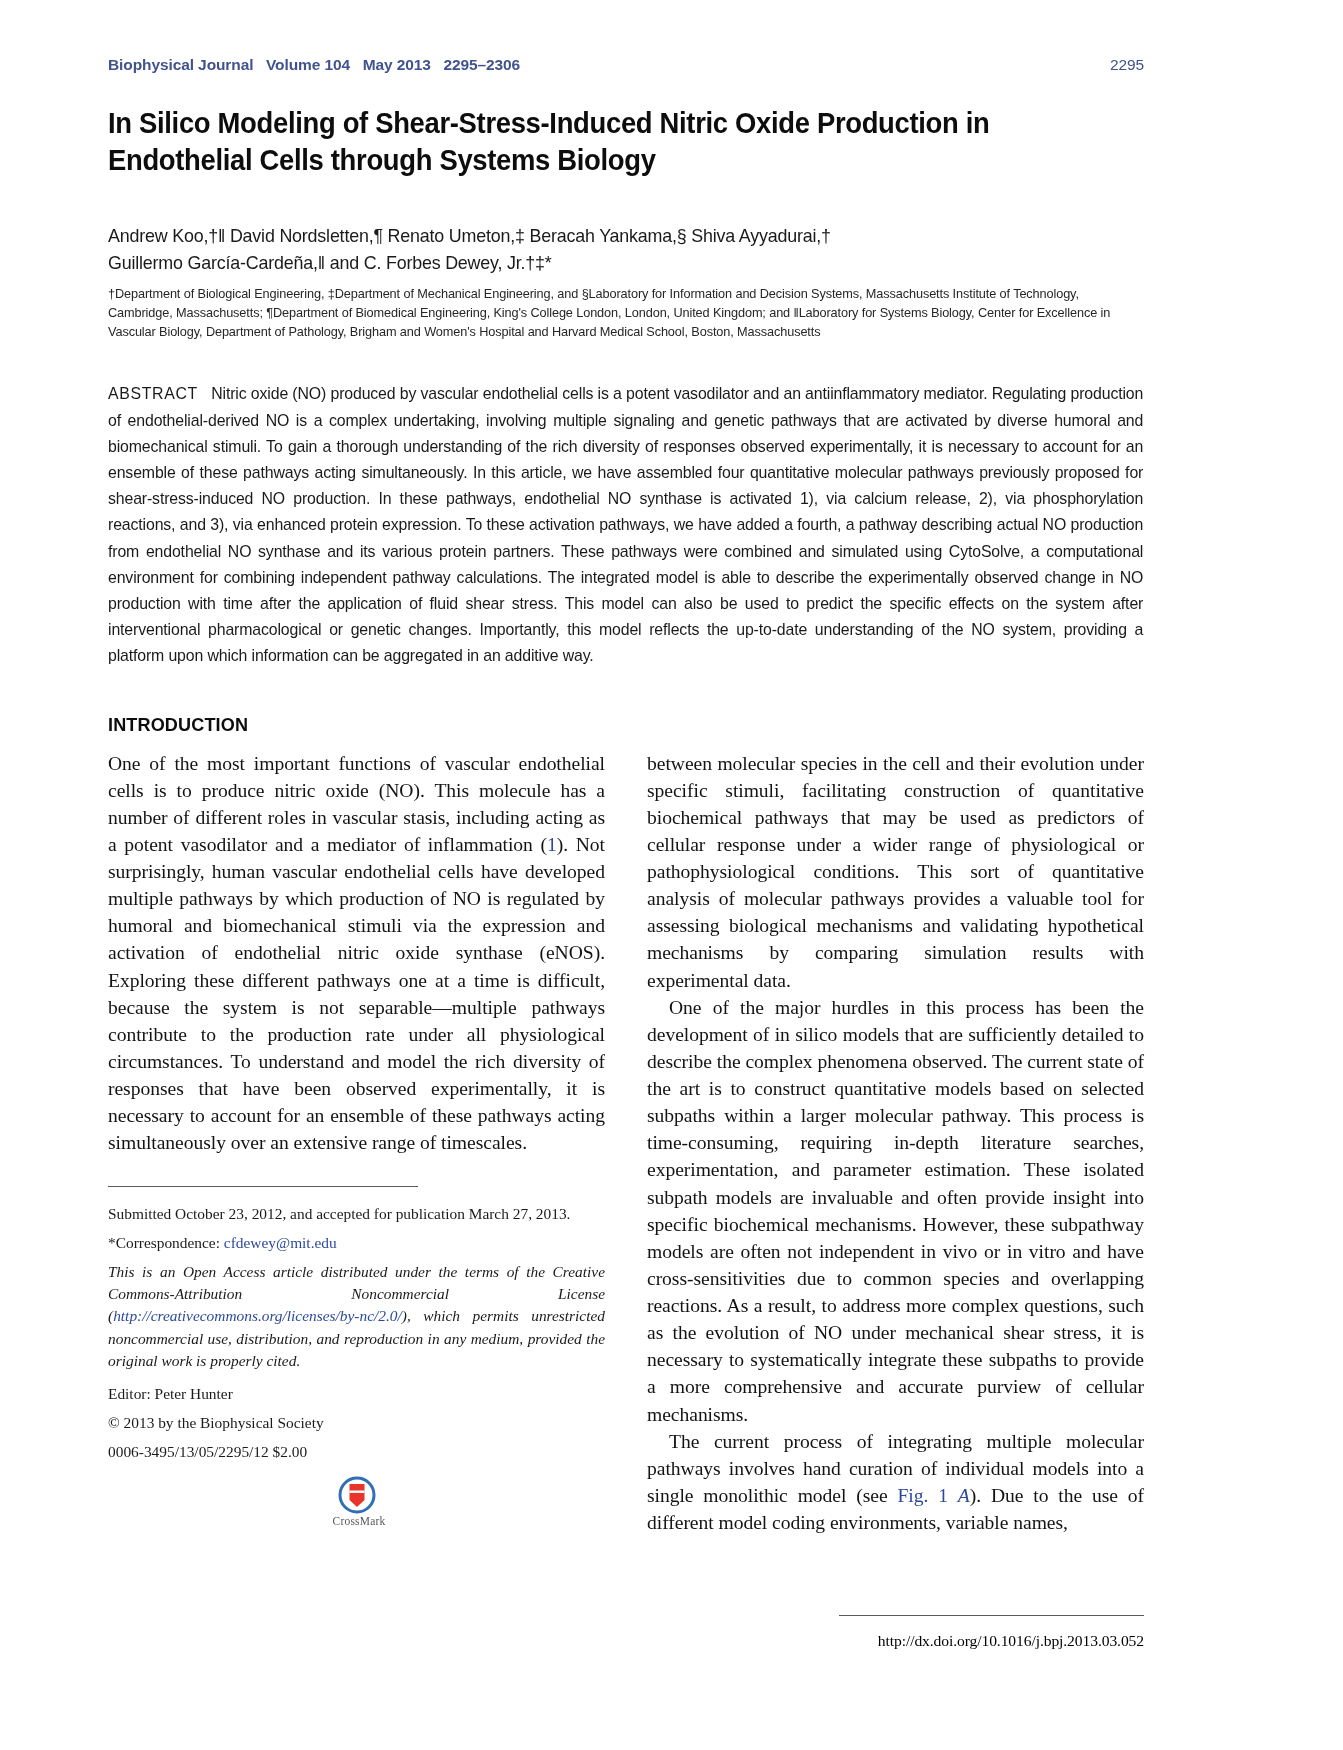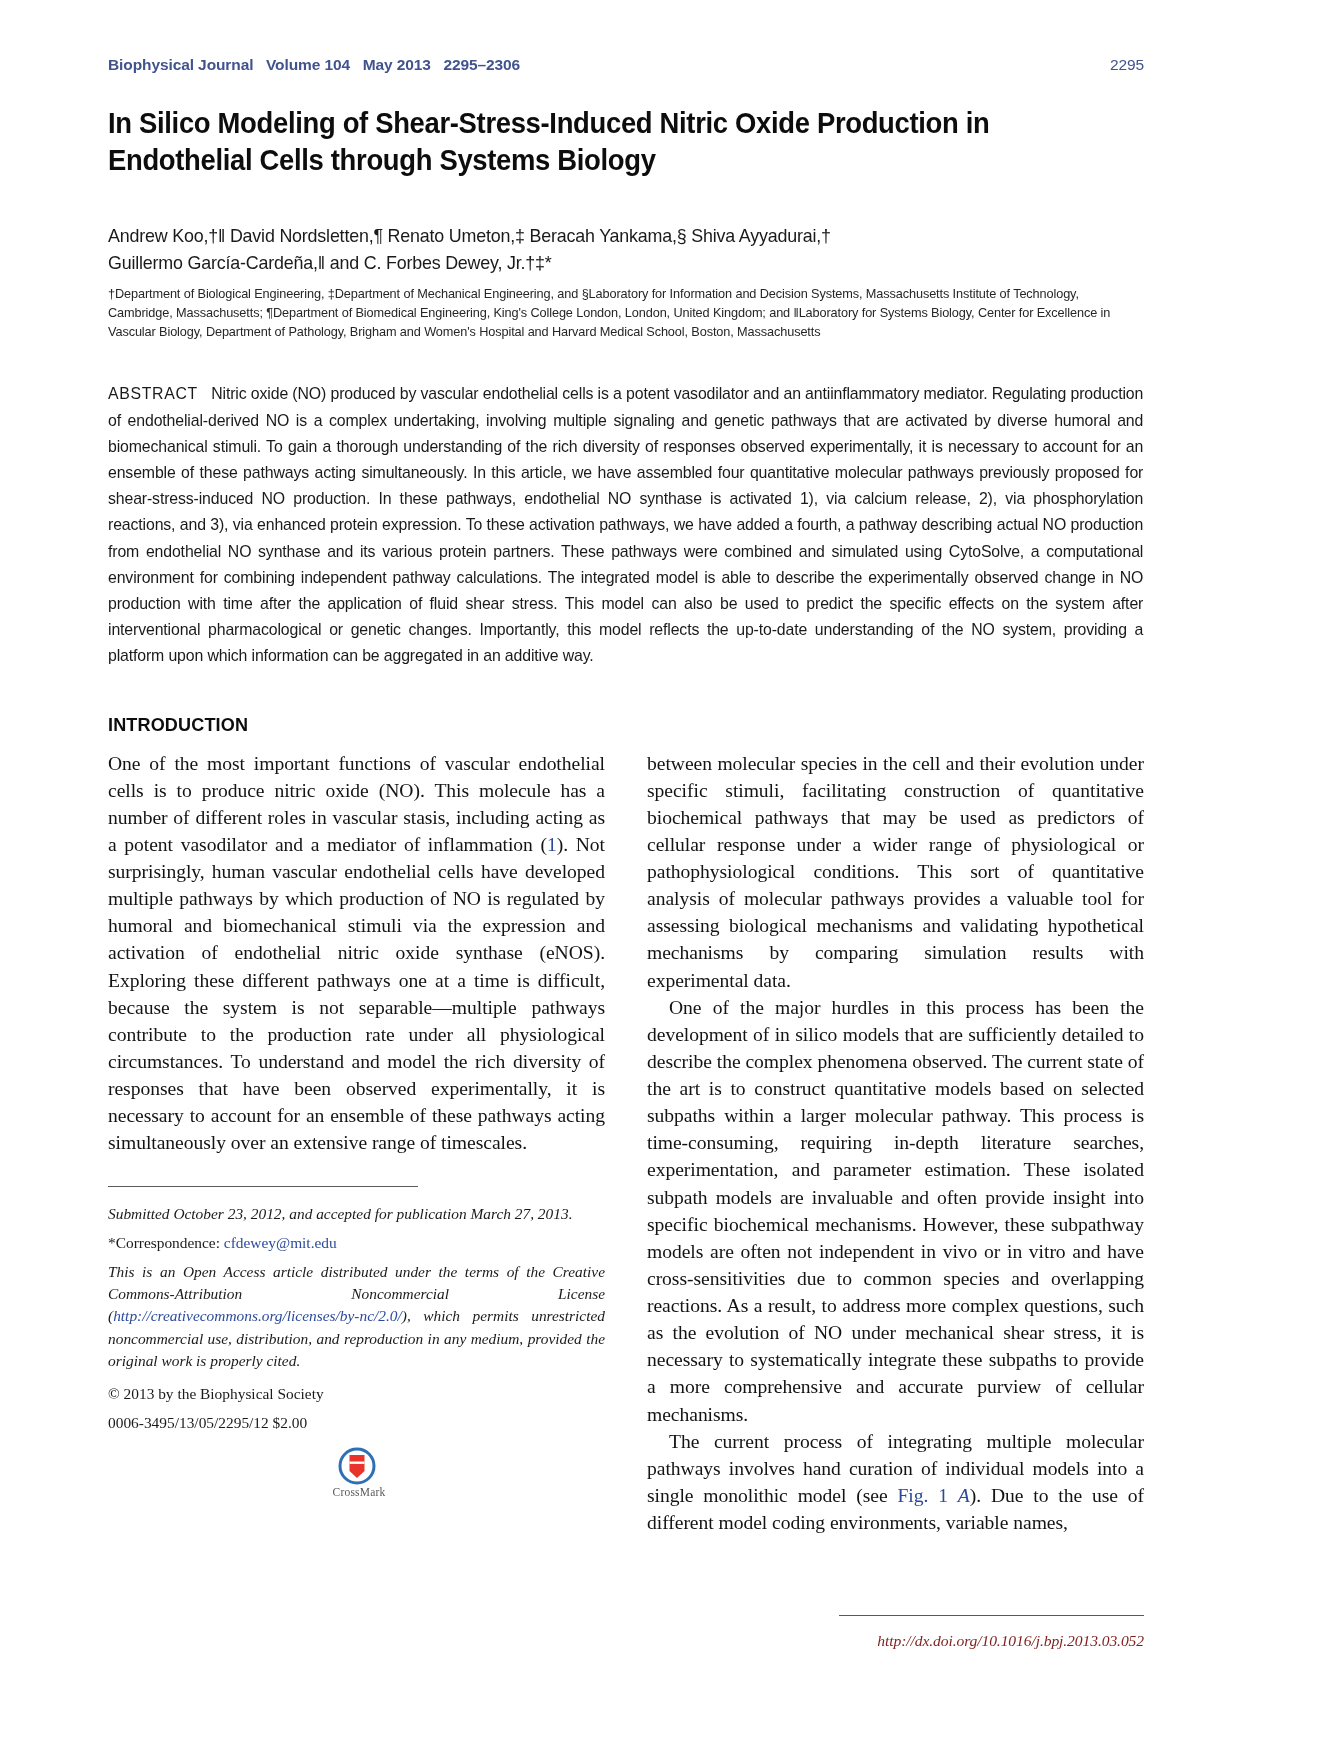--- a/index.html
+++ b/index.html
@@ -155,21 +155,21 @@
     margin: 30px 0 16px 0;
   }
   .fn {
     font-family: "Liberation Serif", serif;
     font-size: 15.4px;
     line-height: 1.43;
     color: #1a1a1a;
     text-align: justify;
     margin: 0 0 11px 0;
   }
-  .fn.italic { font-style: italic; }
+  .fn.italic { }
   .fn.block { text-align: justify; font-style: italic; }
   .fn-tight { margin-bottom: 7px; }
 
   
   .crossmark {
     display: flex;
     align-items: center;
     margin-top: 12px;
     flex-direction: column;
   }
@@ -197,24 +197,23 @@
   }
   .doi-rule {
     width: 305px;
     height: 1px;
     background: #5a5a5a;
     margin: 0 0 16px auto;
   }
   .doi {
     font-family: "Liberation Serif", serif;
     font-size: 15.6px;
-    color: #7f1d1d;
+    color: #000000;
     text-decoration: none;
     letter-spacing: -0.1px;
-    font-style: italic;
   }
   .col.right { display: flex; flex-direction: column; }
   .right-body { flex: 1 1 auto; }
 </style>
 </head>
 <body>
 
 <div class="page">
   <div class="sheet">
     <div class="content">
@@ -246,20 +245,21 @@
 
 
           <div class="fn-rule"></div>
 
           <p class="fn italic fn-tight">Submitted October 23, 2012, and accepted for publication March 27, 2013.</p>
 
           <p class="fn fn-tight"><span>*Correspondence: </span><a class="lnk" href="#">cfdewey@mit.edu</a></p>
 
           <p class="fn block"><span>This is an Open Access article distributed under the terms of the Creative Commons-Attribution Noncommercial License (</span><a class="lnk" href="#">http://creativecommons.org/licenses/by-nc/2.0/</a><span>), which permits unrestricted noncommercial use, distribution, and reproduction in any medium, provided the original work is properly cited.</span></p>
 
+          <p class="fn fn-tight">Editor: Peter Hunter</p>
 
           <p class="fn fn-tight">© 2013 by the Biophysical Society</p>
 
           <p class="fn fn-tight">0006-3495/13/05/2295/12    $2.00</p>
 
           <div class="crossmark">
             <div class="cm-logo">
               <svg viewBox="0 0 40 40" width="40" height="40" aria-hidden="true">
                 <circle cx="20" cy="20" r="17" fill="#ffffff" stroke="#2f6fb5" stroke-width="3"></circle>
                 <path d="M12.5 9 h15 v16 l-7.5 7 l-7.5 -7 z" fill="#e8342a"></path>

